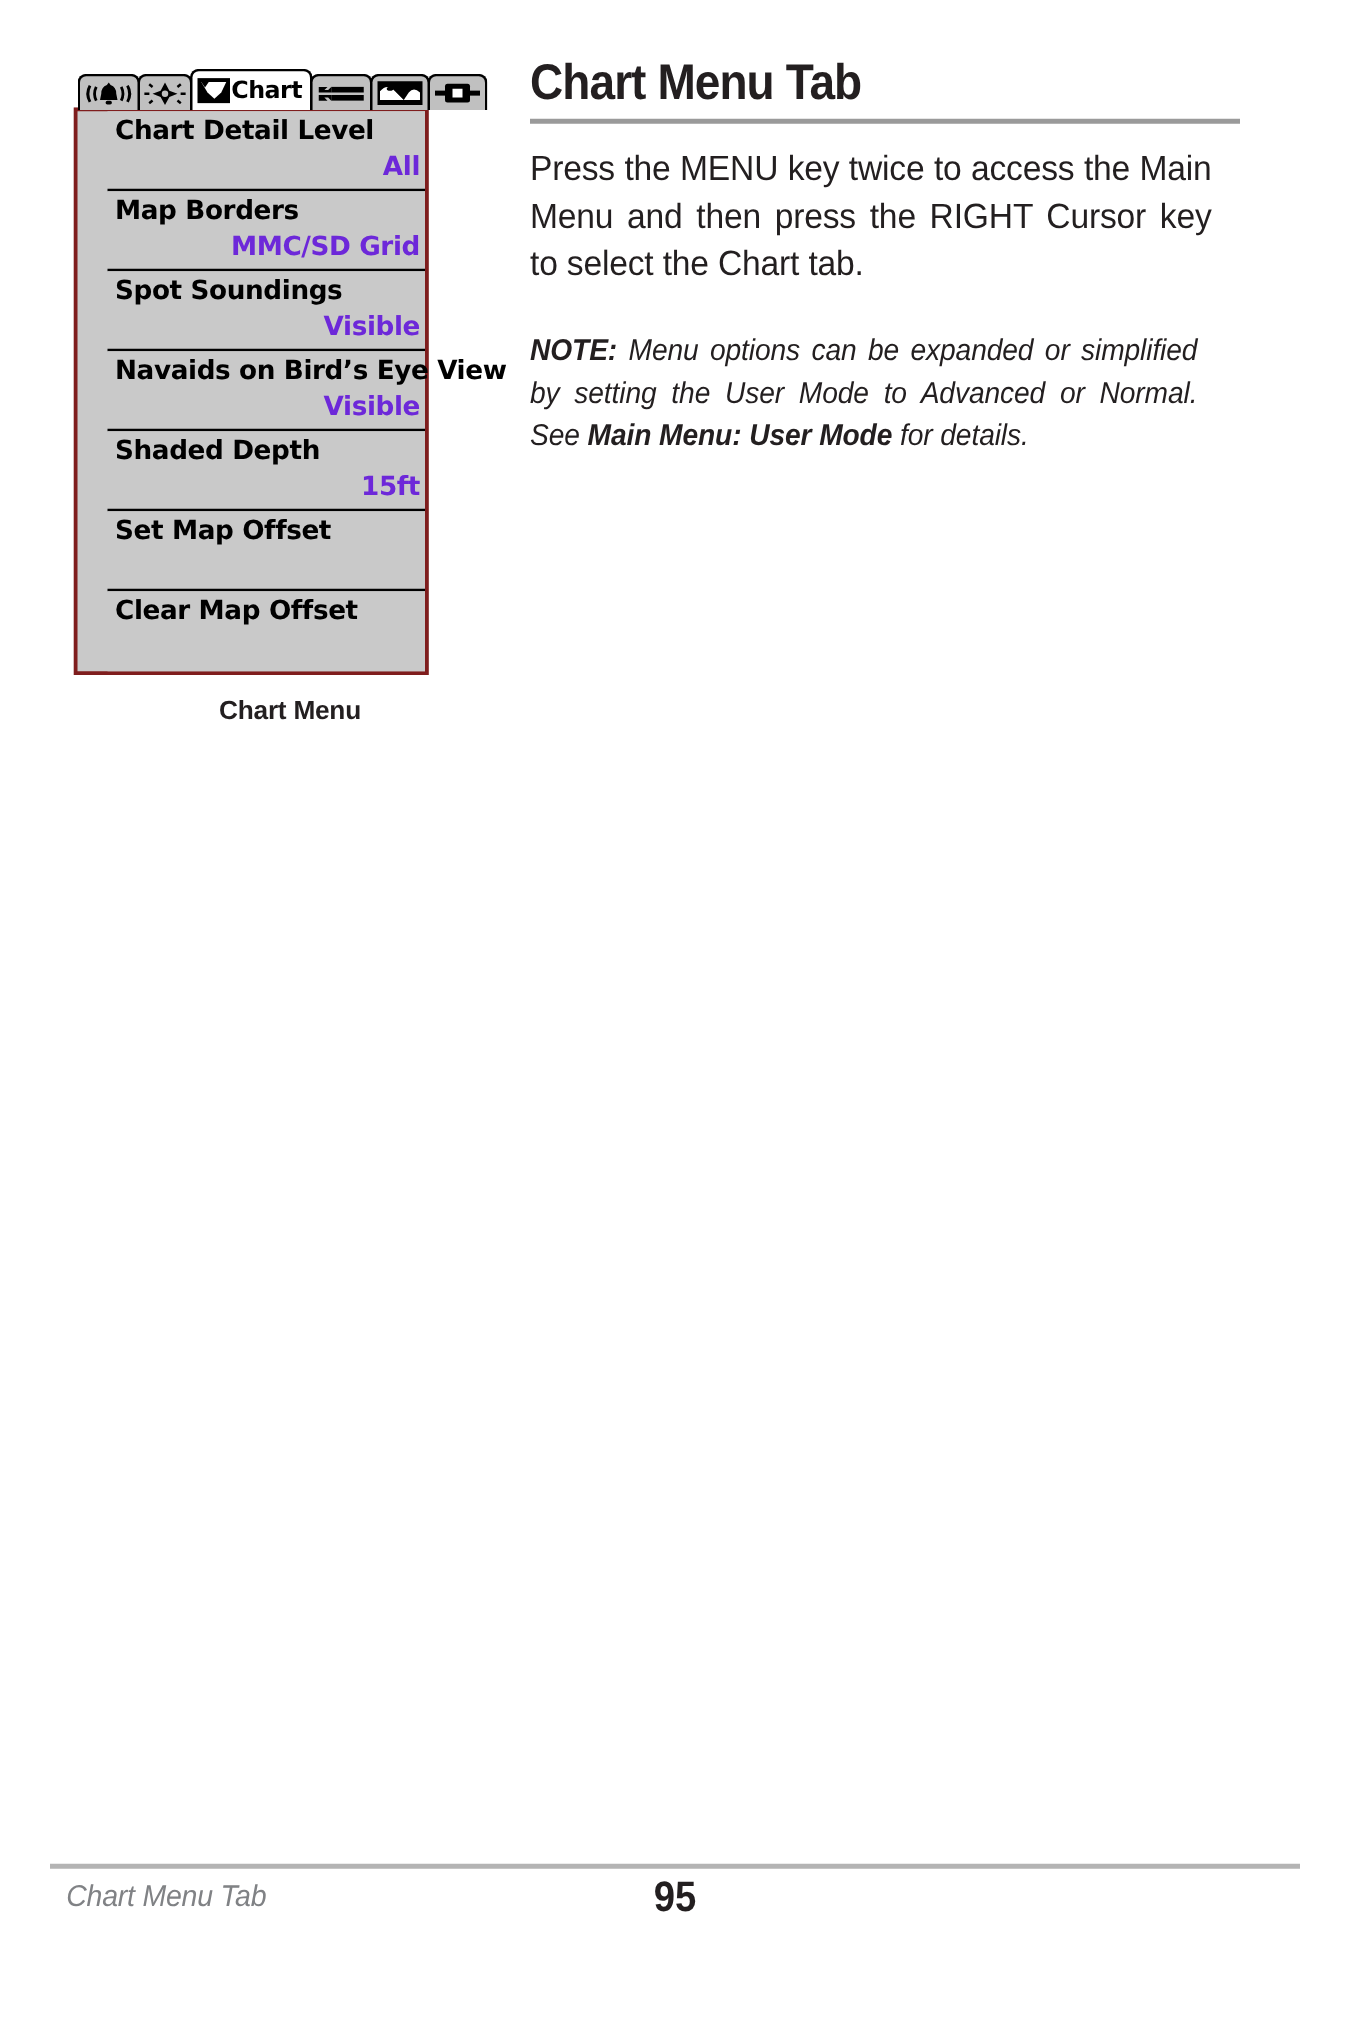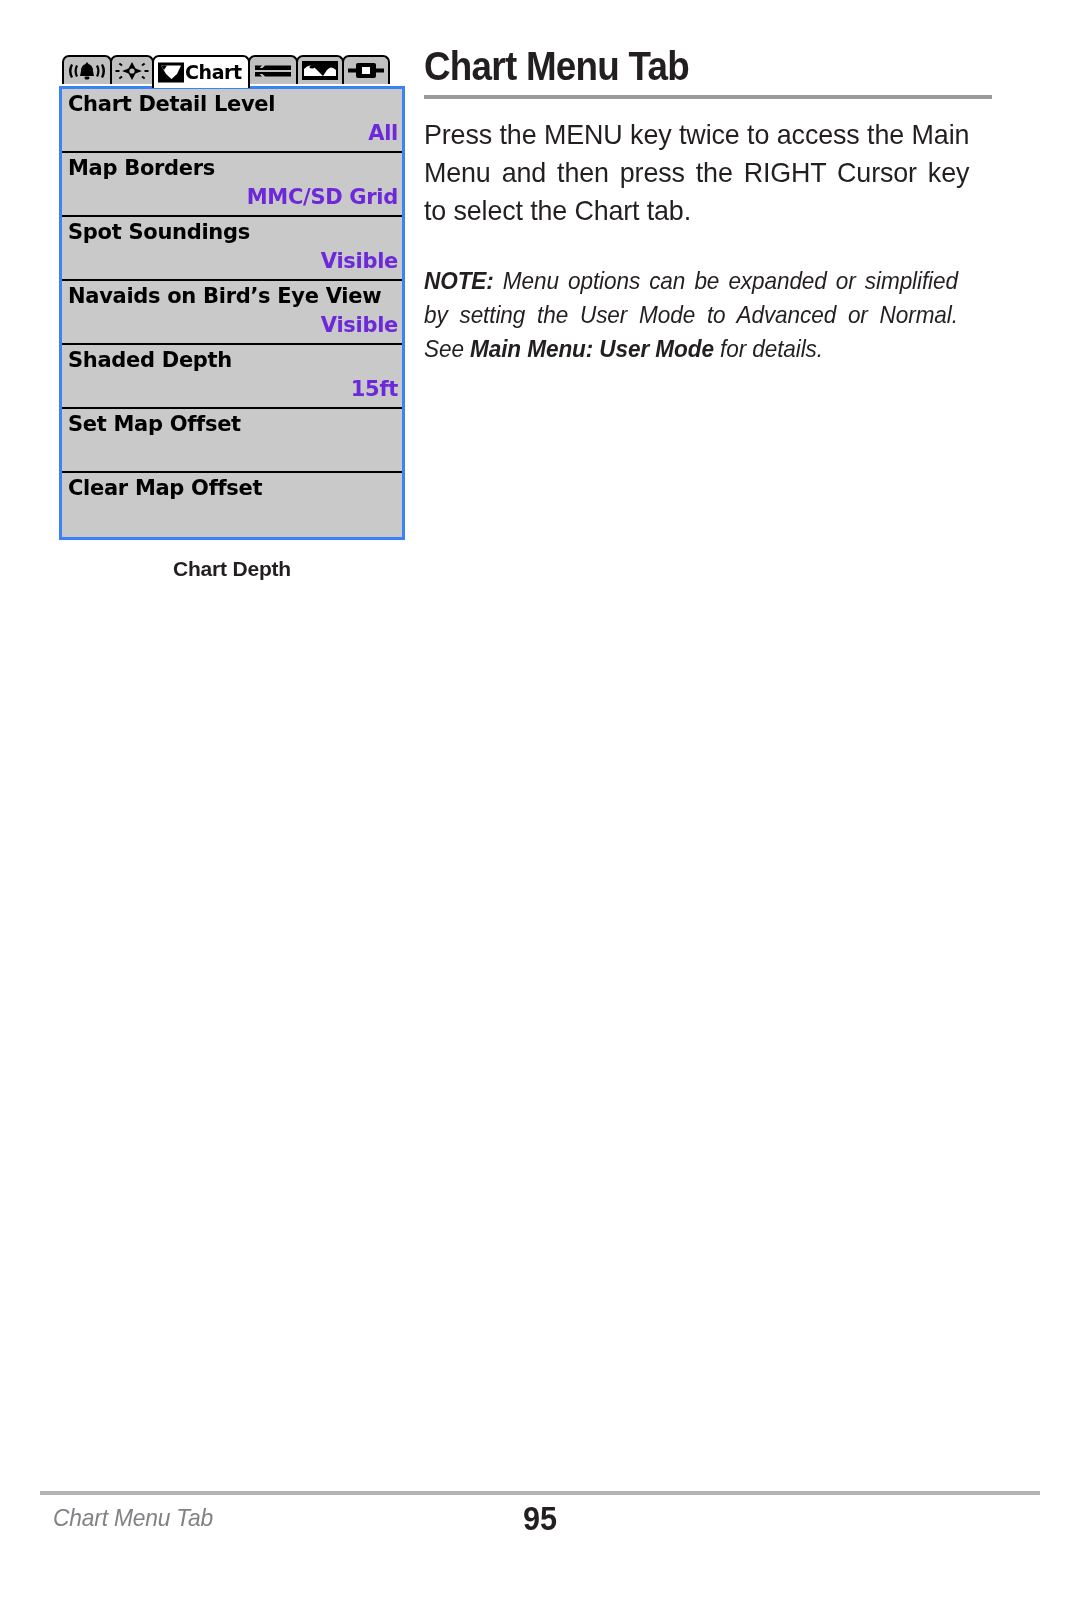--- a/index.html
+++ b/index.html
@@ -30,21 +30,21 @@
     position: absolute;
     left: 59px;
     top: 55px;
     width: 350px;
   }
 
   .tabbar {
     position: relative;
     height: 33px;
     display: flex;
-    align-items: flex-start;
+    align-items: flex-end;
     margin-left: 3px;
     z-index: 3;
   }
   .tab {
     position: relative;
     height: 29px;
     margin-right: -2px;
     border: 2px solid #000;
     border-bottom: none;
     border-top-left-radius: 7px;
@@ -67,25 +67,26 @@
     font-weight: 700;
     letter-spacing: -0.4px;
     color: #000;
     line-height: 1;
     padding-right: 2px;
   }
   .tab svg { display: block; }
 
   .menu-box {
     position: relative;
-    width: 346px;
-    border: 3px solid #3b82f6;
+    width: 284px;
+    border: 3px solid #7f1d1d;
     background: #c9c9c9;
     margin-top: -2px;
     z-index: 1;
+    padding-left: 24px;
   }
   .menu-row {
     position: relative;
     height: 64px;
     border-bottom: 2px solid #000;
     padding: 1px 5px 0 6px;
     background: #c9c9c9;
   }
   .menu-row:last-child { border-bottom: none; }
   .menu-row .m-label {
@@ -342,21 +343,21 @@
         <span class="m-value"></span>
       </div>
 
       <div class="menu-row">
         <span class="m-label">Clear Map Offset</span>
         <span class="m-value"></span>
       </div>
 
     </div>
 
-    <div class="figure-caption">Chart Depth</div>
+    <div class="figure-caption">Chart Menu</div>
 
   </div>
 
   <div class="right-col">
 
     <h1 class="heading">Chart Menu Tab</h1>
     <div class="heading-rule"></div>
 
     <p class="body-par">Press the MENU key twice to access the Main Menu and then press the RIGHT Cursor key to select the Chart tab.</p>
 

